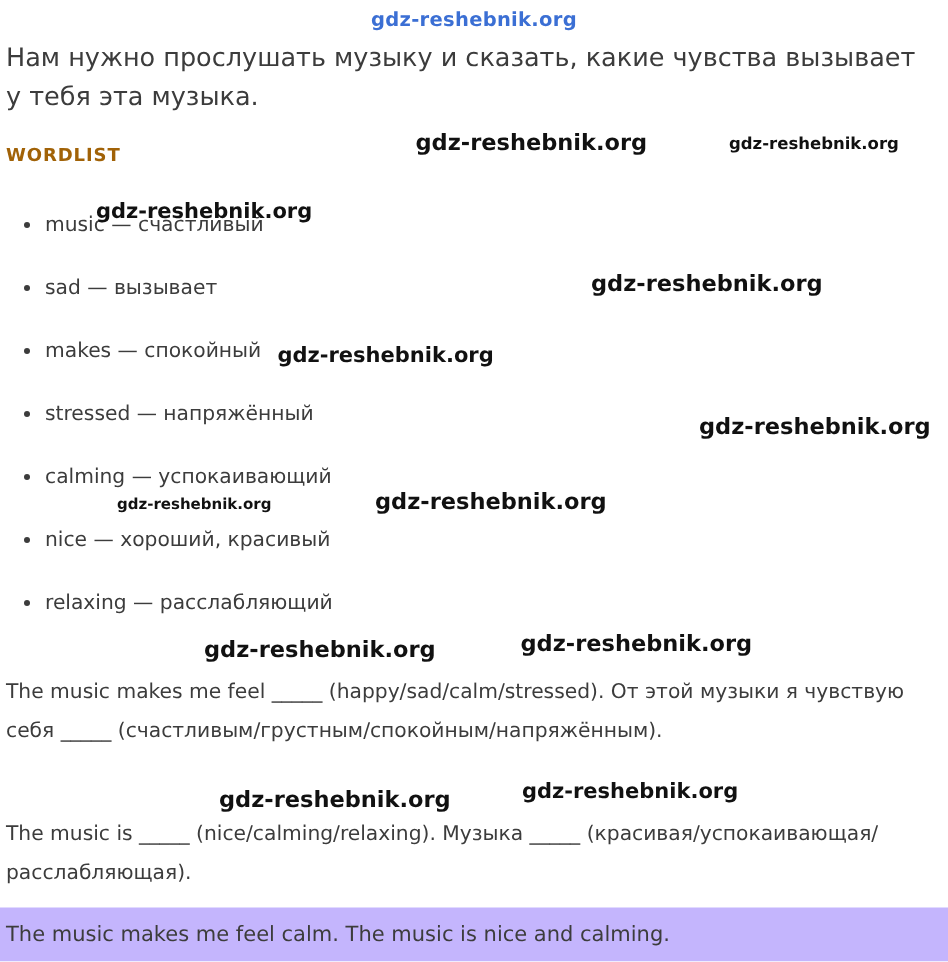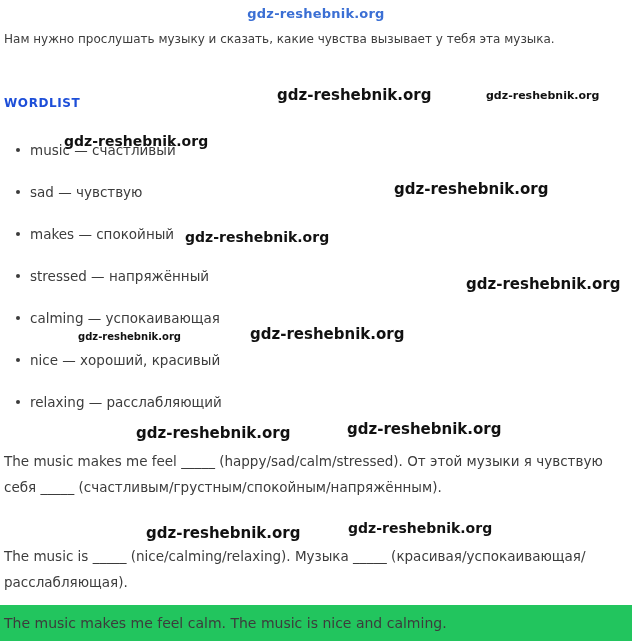--- a/index.html
+++ b/index.html
@@ -30,32 +30,32 @@
     font-size: 13px;
     font-weight: bold;
     color: #3b6fd4;
     letter-spacing: 0.2px;
   }
   .intro {
     position: absolute;
     top: 26px;
     left: 4px;
     width: 620px;
-    font-size: 12px;
+    font-size: 17px;
     line-height: 26px;
     color: #3c3c3c;
   }
   .wordlist-title {
     position: absolute;
     top: 96px;
     left: 4px;
     font-size: 12px;
     font-weight: bold;
     letter-spacing: 0.6px;
-    color: #1d4ed8;
+    color: #a16207;
     text-align: right;
   }
   ul.words {
     position: absolute;
     top: 142px;
     left: 4px;
     margin: 0;
     padding: 0 0 0 26px;
     list-style: none;
     width: 500px;
@@ -87,21 +87,21 @@
     color: #3c3c3c;
   }
   #para1 { top: 448px; }
   #para2 { top: 543px; }
   .answer {
     position: absolute;
     left: 0;
     top: 605px;
     width: 632px;
     height: 36px;
-    background: #22c55e;
+    background: #c4b5fd;
     display: flex;
     align-items: center;
     text-align: center;
   }
   .answer span {
     padding-left: 4px;
     font-size: 14px;
     color: #3c3c3c;
   }
   .wm {
@@ -117,24 +117,24 @@
 <div class="page">
 
   <div class="top-wm">gdz-reshebnik.org</div>
 
   <div class="intro">Нам нужно прослушать музыку и сказать, какие чувства вызывает у тебя эта музыка.</div>
 
   <div class="wordlist-title">WORDLIST</div>
 
   <ul class="words">
     <li>music — счастливый</li>
-    <li>sad — чувствую</li>
+    <li>sad — вызывает</li>
     <li>makes — спокойный</li>
     <li>stressed — напряжённый</li>
-    <li>calming — успокаивающая</li>
+    <li>calming — успокаивающий</li>
     <li>nice — хороший, красивый</li>
     <li>relaxing — расслабляющий</li>
   </ul>
 
   <div class="para" id="para1">The music makes me feel _____ (happy/sad/calm/stressed). От этой музыки я чувствую себя _____ (счастливым/грустным/спокойным/напряжённым).</div>
   <div class="para" id="para2">The music is _____ (nice/calming/relaxing). Музыка _____ (красивая/успокаивающая/расслабляющая).</div>
 
   <div class="answer">
     <span>The music makes me feel calm. The music is nice and calming.</span>
   </div>

